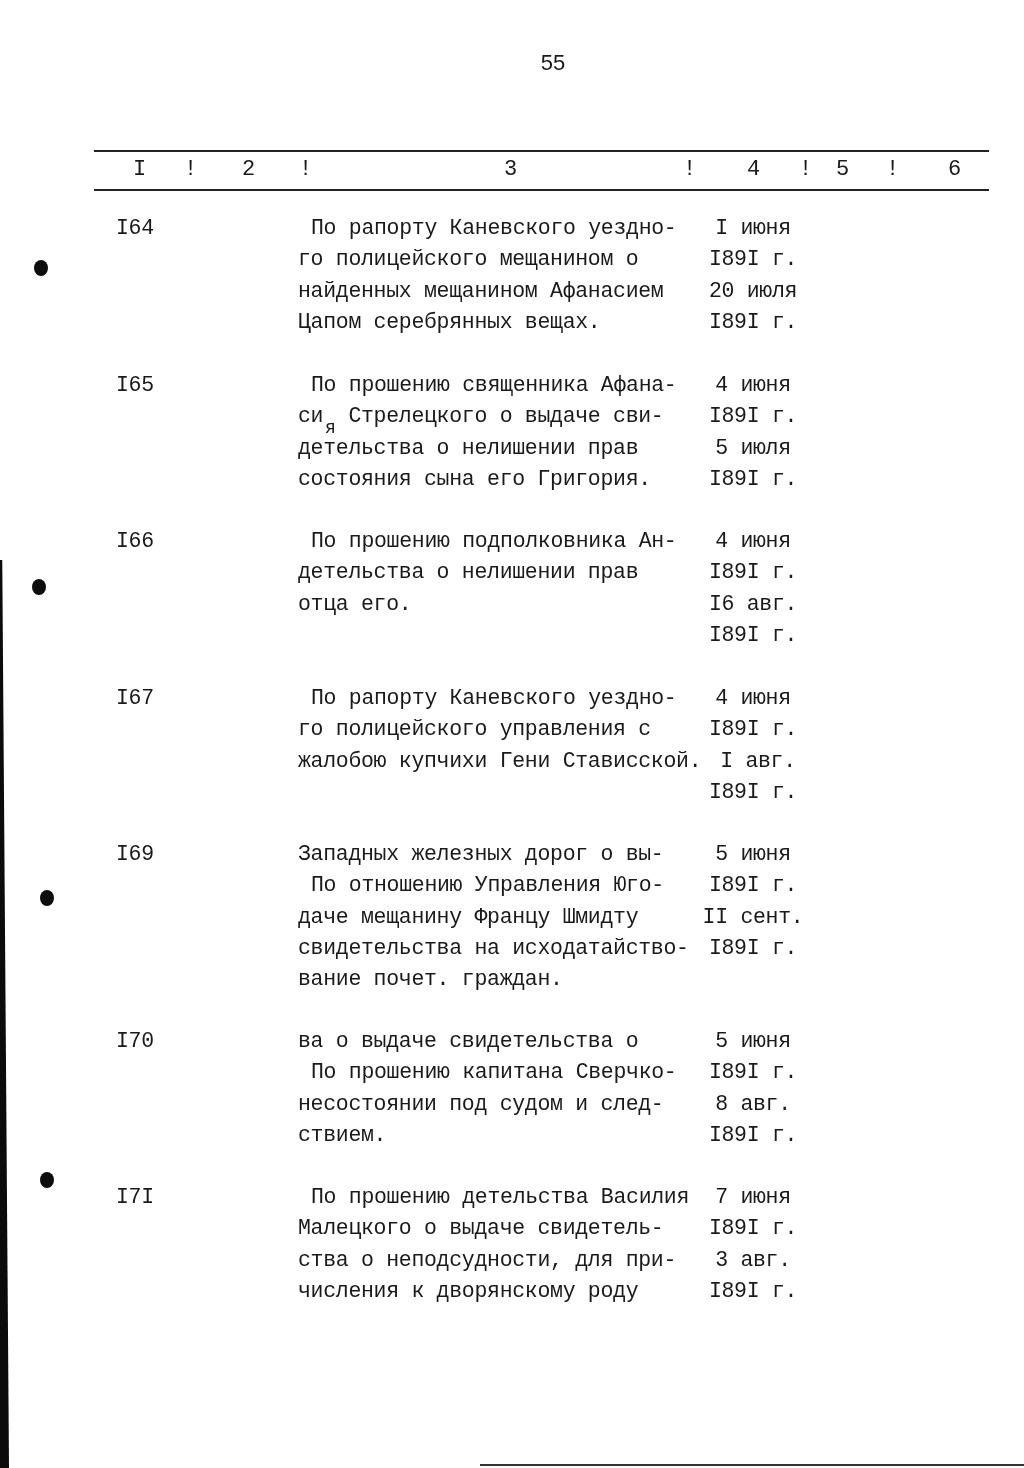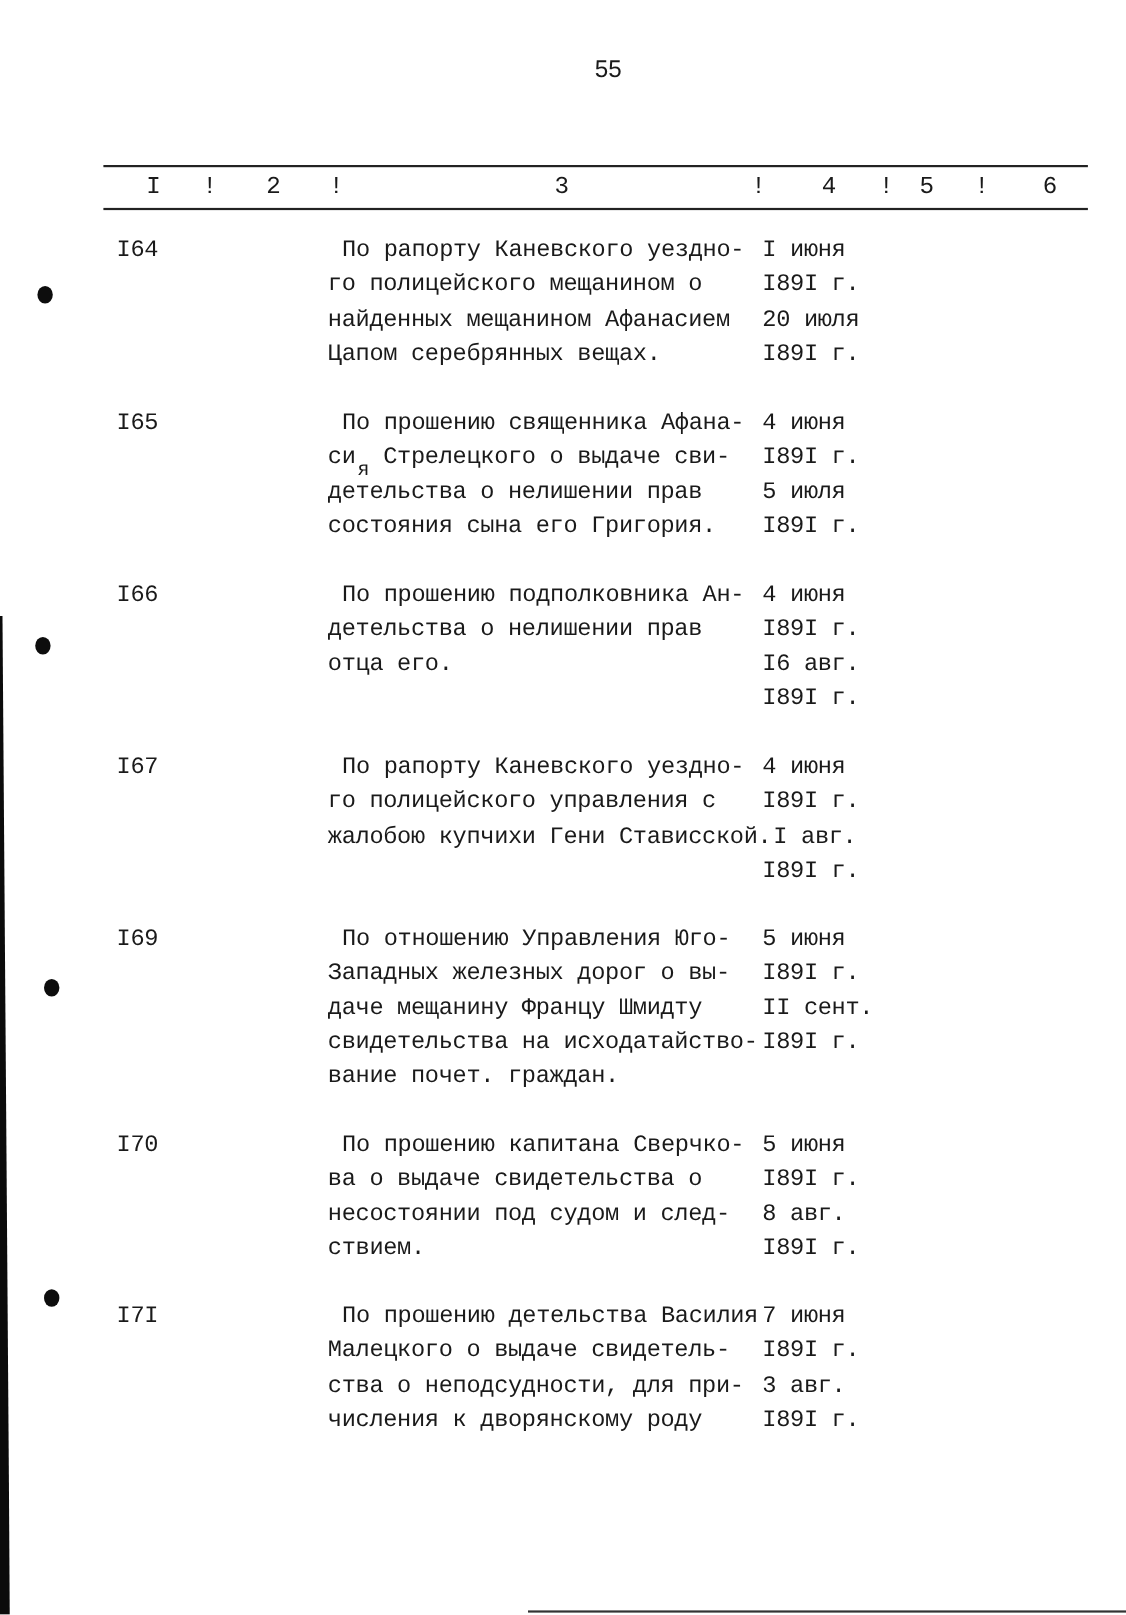--- a/index.html
+++ b/index.html
@@ -15,23 +15,23 @@
     position: absolute; top: 50px; left: 0; width: 1106px; text-align: center;
     font-family: "Liberation Sans", sans-serif; font-size: 22px; color: #1a1a1a;
   }
   .rule { position: absolute; left: 94px; width: 895px; height: 2px; background: #222; }
   .rule.top { top: 150px; }
   .rule.mid { top: 189px; }
   .bottom-rule { position: absolute; left: 480px; top: 1464px; width: 544px; height: 2px; background: #333; }
   .hdr { position: absolute; top: 157px; font-family: "Liberation Mono", monospace; font-size: 22px; color: #1a1a1a; }
   .mono { font-family: "Liberation Mono", monospace; font-size: 21.5px; color: #1a1a1a; letter-spacing: -0.3px; }
   .entry { position: absolute; left: 0; width: 1024px; }
-  .num { position: absolute; left: 106px; top: 0; }
+  .num { position: absolute; left: 116px; top: 0; }
   .desc { position: absolute; left: 298px; top: 0; width: 400px; }
-  .dates { position: absolute; left: 693px; top: 0; width: 120px; }
+  .dates { position: absolute; left: 693px; top: 0; width: 120px; text-align: center; }
   .line { height: 31.3px; line-height: 31.3px; white-space: pre; }
   .desc .line.first { padding-left: 13px; }
   .sub-ya { position: relative; font-size: 18px; top: 12px; }
 </style>
 </head>
 <body>
 
 <div class="page">
 
   <div class="edge-shadow"></div>
@@ -116,39 +116,39 @@
       <div class="line">4 июня</div>
       <div class="line">I89I г.</div>
       <div class="line" style="padding-left:10px;">I авг.</div>
       <div class="line">I89I г.</div>
     </div>
   </div>
 
   <div class="entry mono" style="top:839px;">
     <div class="num line">I69</div>
     <div class="desc">
+      <div class="line">Западных железных дорог о вы-</div>
       <div class="line first">По отношению Управления Юго-</div>
-      <div class="line">Западных железных дорог о вы-</div>
       <div class="line">даче мещанину Францу Шмидту</div>
       <div class="line">свидетельства на исходатайство-</div>
       <div class="line">вание почет. граждан.</div>
     </div>
     <div class="dates">
       <div class="line">5 июня</div>
       <div class="line">I89I г.</div>
       <div class="line">II сент.</div>
       <div class="line">I89I г.</div>
     </div>
   </div>
 
   <div class="entry mono" style="top:1026px;">
     <div class="num line">I70</div>
     <div class="desc">
+      <div class="line">ва о выдаче свидетельства о</div>
       <div class="line first">По прошению капитана Сверчко-</div>
-      <div class="line">ва о выдаче свидетельства о</div>
       <div class="line">несостоянии под судом и след-</div>
       <div class="line">ствием.</div>
     </div>
     <div class="dates">
       <div class="line">5 июня</div>
       <div class="line">I89I г.</div>
       <div class="line">8 авг.</div>
       <div class="line">I89I г.</div>
     </div>
   </div>

